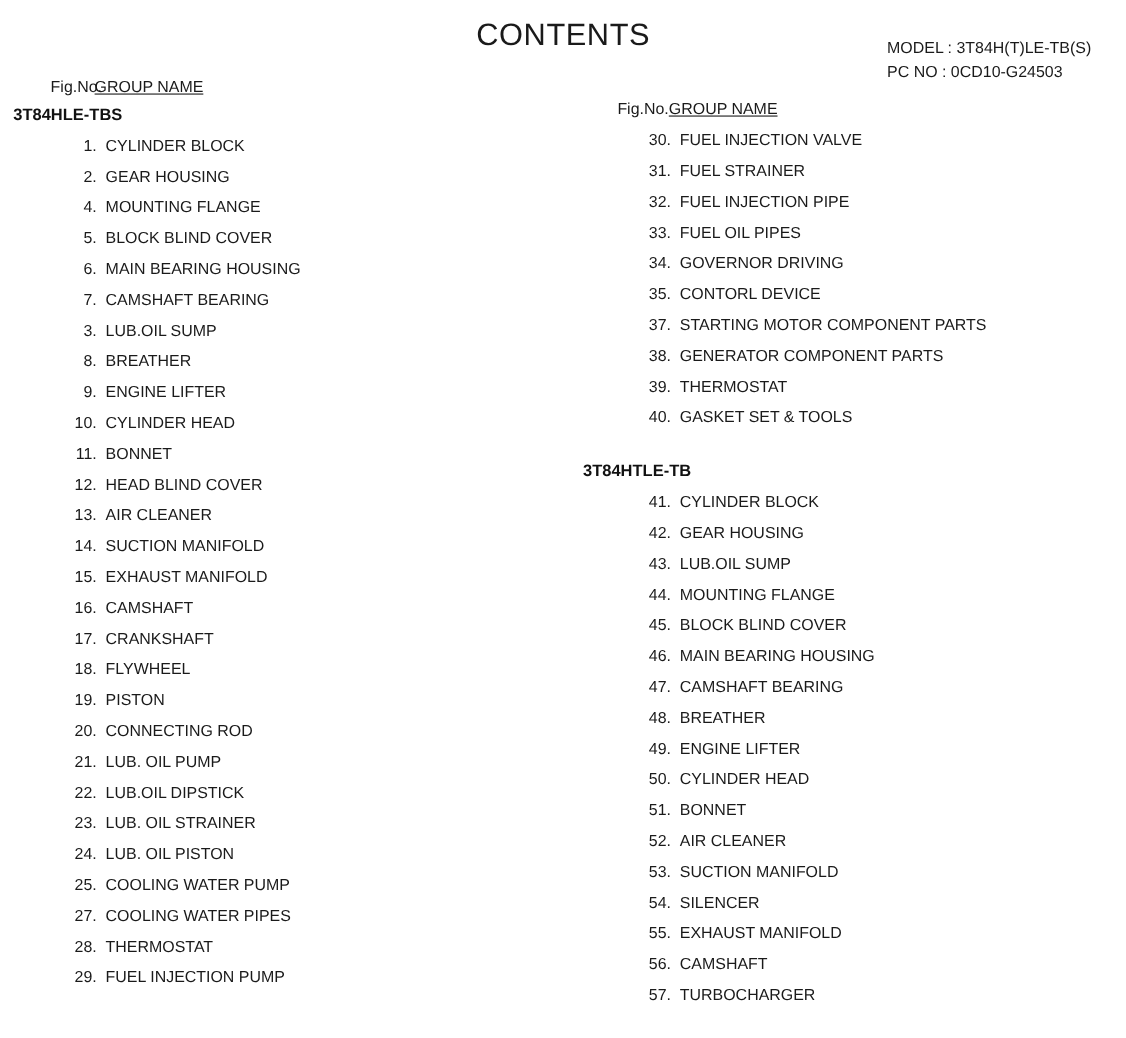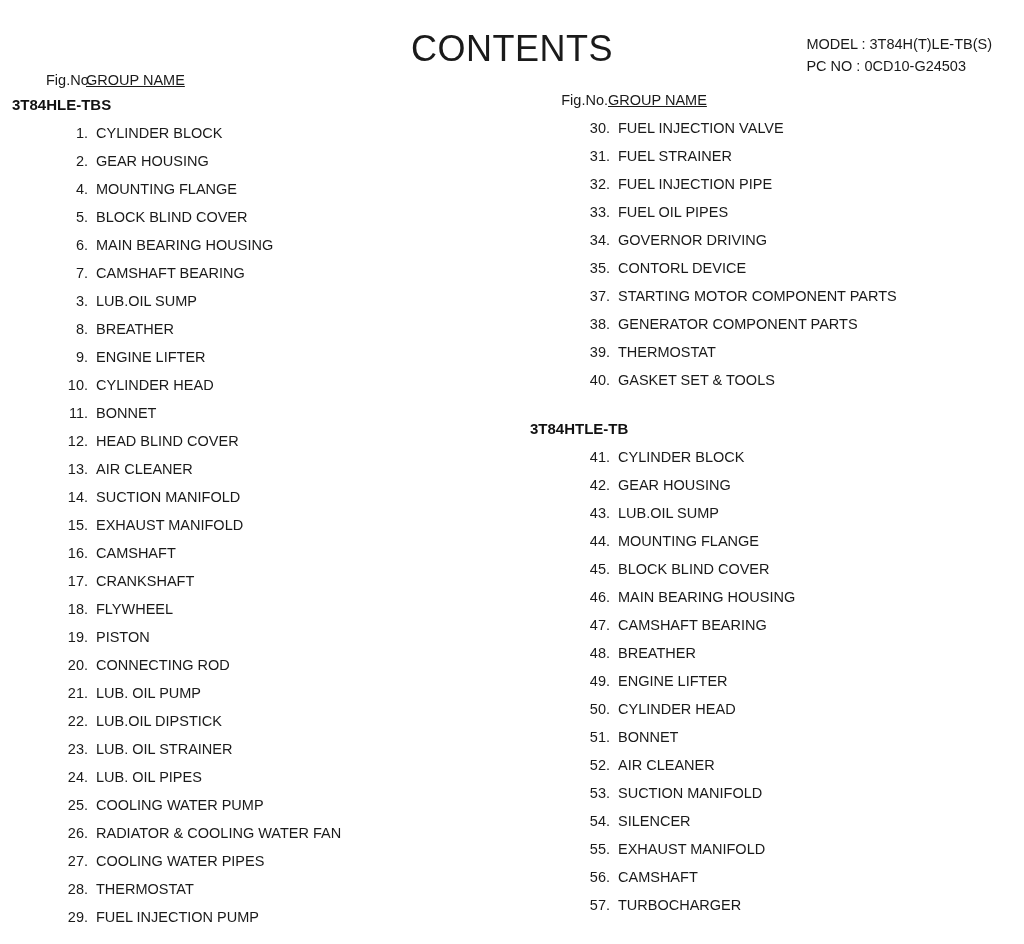--- a/index.html
+++ b/index.html
@@ -16,24 +16,24 @@
     overflow: hidden;
   }
   .page {
     position: relative;
     width: 1024px;
     height: 944px;
   }
   .doc-title {
     position: absolute;
     left: 0;
-    top: 28px;
+    top: 16px;
     width: 1024px;
     text-align: center;
-    font-size: 36px;
+    font-size: 28px;
     letter-spacing: 0.5px;
     color: #1a1a1a;
   }
   .meta {
     position: absolute;
     right: 32px;
     top: 33px;
     text-align: left;
     font-size: 14.5px;
     line-height: 22px;
@@ -208,29 +208,25 @@
         <li>
             <span class="num">22.</span>
             <span class="name">LUB.OIL DIPSTICK</span>
           </li>
         <li>
             <span class="num">23.</span>
             <span class="name">LUB. OIL STRAINER</span>
           </li>
         <li>
             <span class="num">24.</span>
-            <span class="name">LUB. OIL PIPES</span>
+            <span class="name">LUB. OIL PISTON</span>
           </li>
         <li>
             <span class="num">25.</span>
             <span class="name">COOLING WATER PUMP</span>
-          </li>
-        <li>
-            <span class="num">26.</span>
-            <span class="name">RADIATOR &amp; COOLING WATER FAN</span>
           </li>
         <li>
             <span class="num">27.</span>
             <span class="name">COOLING WATER PIPES</span>
           </li>
         <li>
             <span class="num">28.</span>
             <span class="name">THERMOSTAT</span>
           </li>
         <li>

